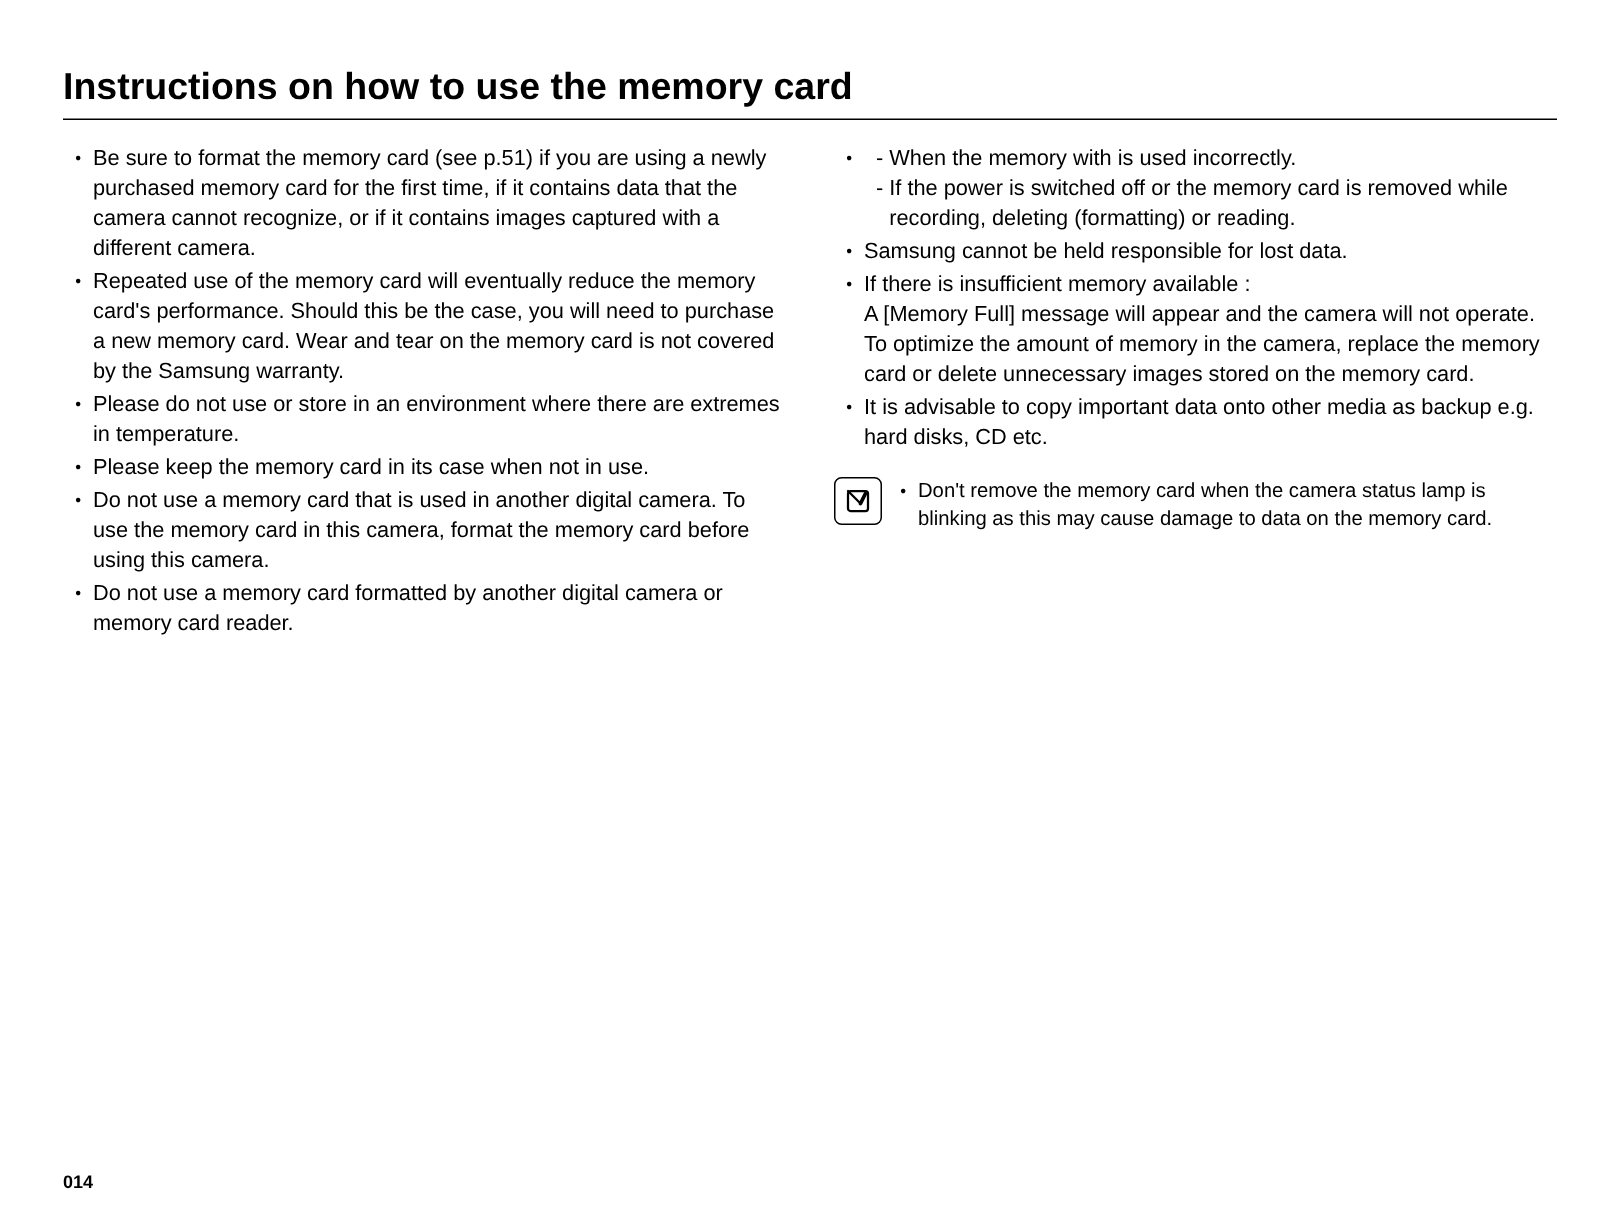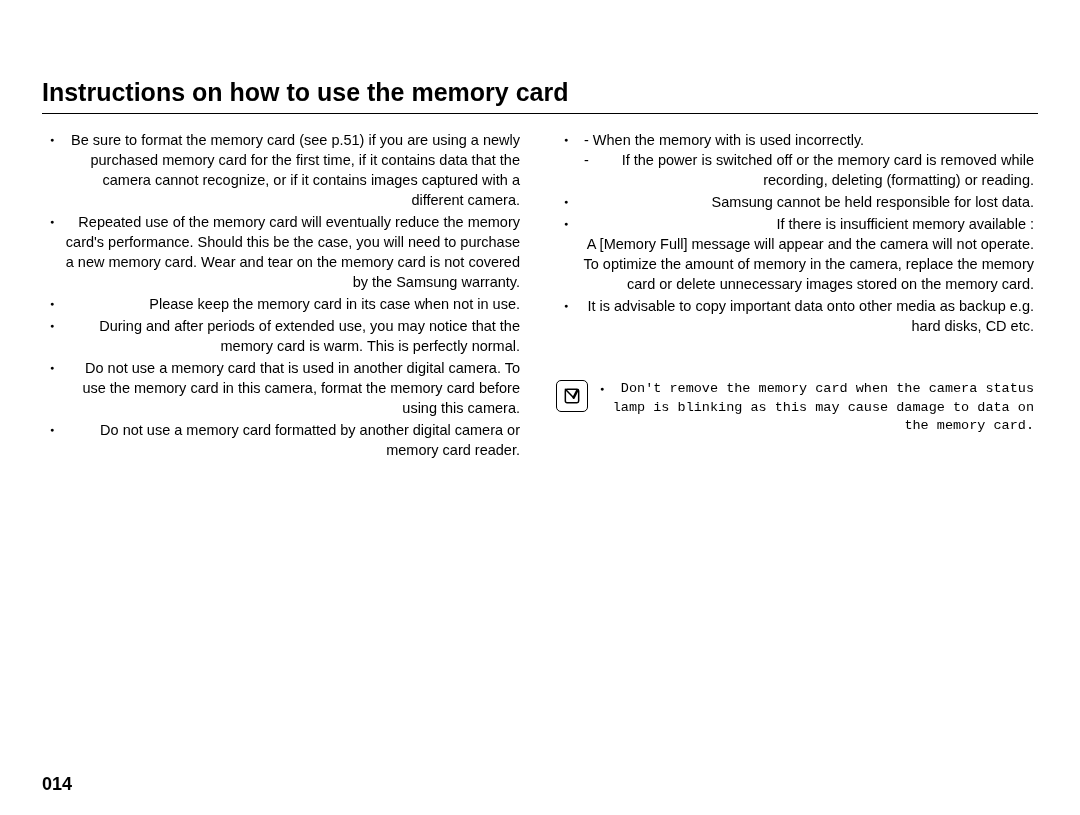--- a/index.html
+++ b/index.html
@@ -16,63 +16,60 @@
     padding: 44px 42px 24px 42px;
     position: relative;
     overflow: hidden;
   }
   .title {
     font-size: 25px;
     font-weight: bold;
     padding-bottom: 6px;
     border-bottom: 1.5px solid #000;
     margin-bottom: 16px;
-    margin-top: 34px;
   }
   .columns {
     display: flex;
     gap: 36px;
   }
   .col {
     width: 478px;
     font-size: 14.5px;
     line-height: 1.38;
   }
   ul.bullets {
     list-style: none;
     margin: 0;
     padding: 0 0 0 10px;
   }
   ul.bullets > li {
     position: relative;
     padding-left: 10px;
     margin: 0 0 2px 0;
-    text-align: right;
   }
   ul.bullets > li::before {
     content: "\25CF";
     font-size: 7px;
     position: absolute;
     left: -2px;
     top: 5px;
   }
   .sub {
     padding-left: 8px;
   }
   .sub .dash {
     display: flex;
   }
   .sub .dash .dash-mark {
     padding-right: 4px;
   }
   .note-box {
     display: flex;
     align-items: flex-start;
-    margin-top: 44px;
-    font-family: Liberation Mono, monospace;
+    margin-top: 16px;
   }
   .note-icon {
     width: 30px;
     height: 30px;
     border: 1.5px solid #000;
     border-radius: 5px;
     display: flex;
     align-items: center;
     justify-content: center;
     margin-right: 10px;
@@ -85,39 +82,39 @@
   .note-text ul.bullets {
     padding-left: 4px;
   }
   .note-text ul.bullets > li {
     font-size: 13.5px;
   }
   .page-number {
     position: absolute;
     bottom: 20px;
     left: 42px;
-    font-size: 18px;
+    font-size: 12px;
     font-weight: bold;
   }
 </style>
 </head>
 <body>
 
 <div class="page">
 
   <div class="title">Instructions on how to use the memory card</div>
 
   <div class="columns">
 
     <div class="col">
       <ul class="bullets">
         <li>Be sure to format the memory card (see p.51) if you are using a newly purchased memory card for the first time, if it contains data that the camera cannot recognize, or if it contains images captured with a different camera.</li>
         <li>Repeated use of the memory card will eventually reduce the memory card's performance. Should this be the case, you will need to purchase a new memory card. Wear and tear on the memory card is not covered by the Samsung warranty.</li>
+        <li>Please do not use or store in an environment where there are extremes in temperature.</li>
         <li>Please keep the memory card in its case when not in use.</li>
-        <li>During and after periods of extended use, you may notice that the memory card is warm. This is perfectly normal.</li>
         <li>Do not use a memory card that is used in another digital camera. To use the memory card in this camera, format the memory card before using this camera.</li>
         <li>Do not use a memory card formatted by another digital camera or memory card reader.</li>
       </ul>
     </div>
 
     <div class="col">
       <ul class="bullets">
         <li>
           <div class="sub">
             <div class="dash">

